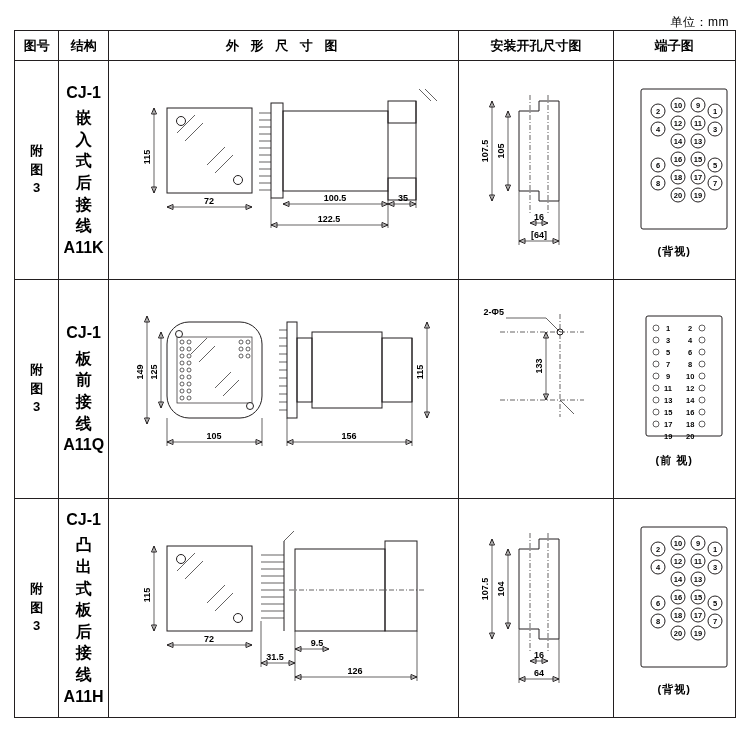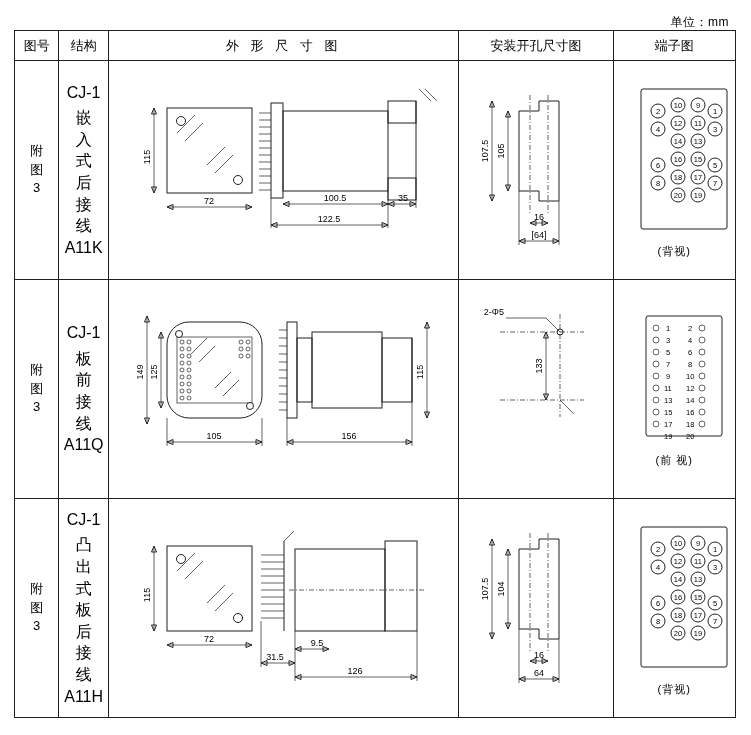--- a/index.html
+++ b/index.html
@@ -29,21 +29,21 @@
     top: 30px;
     width: 722px;
     border-collapse: collapse;
     table-layout: fixed;
   }
   table.main td, table.main th {
     border: 1px solid #231f20;
     padding: 0;
     vertical-align: middle;
     text-align: center;
-    font-weight: normal;
+    font-weight: bold;
   }
   thead th {
     height: 30px;
     font-size: 13px;
   }
   .hdr-spaced { letter-spacing: 4px; }
   .col-no { width: 42px; }
   .col-struct { width: 47px; }
   .col-outline { width: 332px; }
   .col-hole { width: 146px; }

